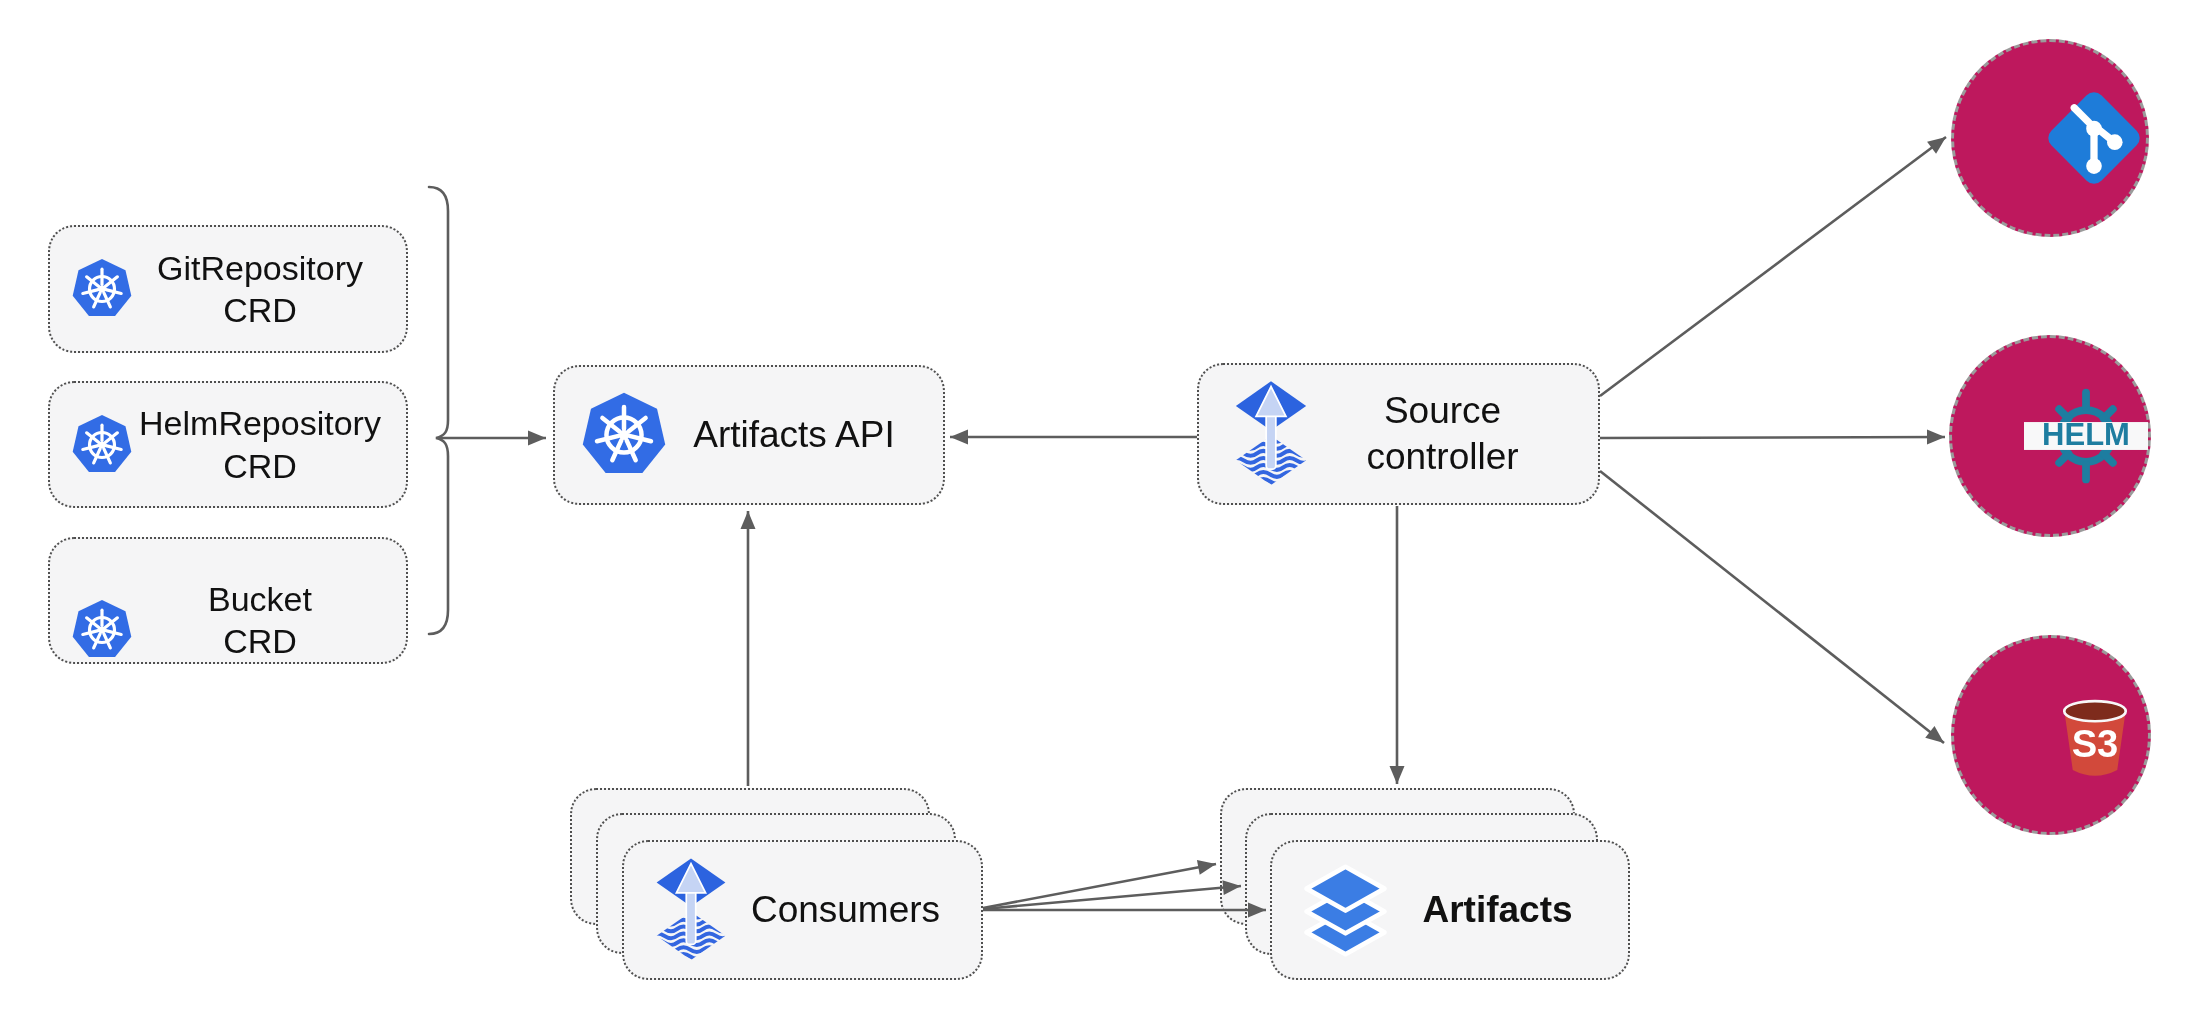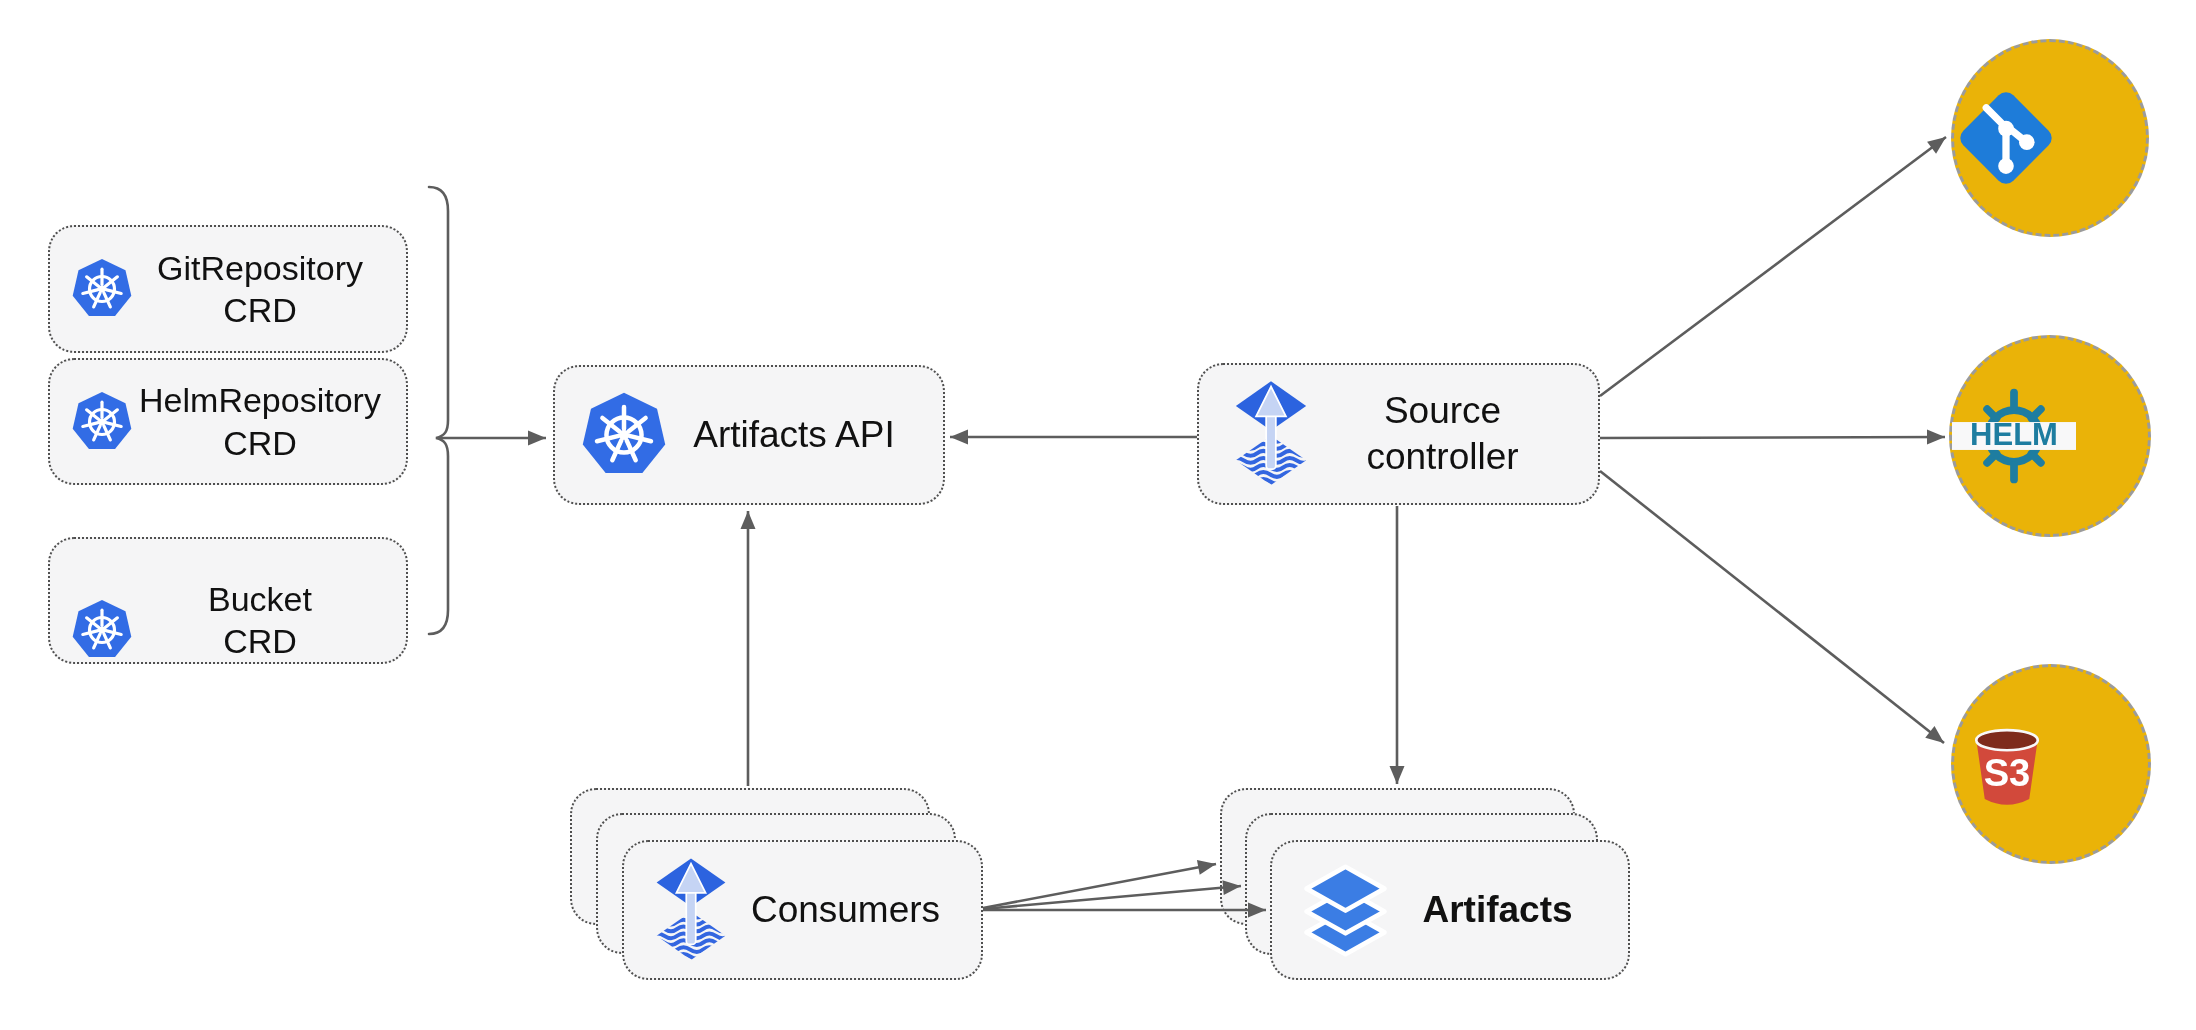--- a/index.html
+++ b/index.html
@@ -1,22 +1,22 @@
 <!DOCTYPE html>
 <html><head>
 <meta charset="utf-8">
 <style>
   html,body{margin:0;padding:0;background:#ffffff;}
   .canvas{position:relative;width:2196px;height:1030px;background:#ffffff;overflow:hidden;
           font-family:"Liberation Sans",sans-serif;}
   .connectors{position:absolute;left:0;top:0;width:2196px;height:1030px;z-index:5;pointer-events:none;}
   .node{position:absolute;box-sizing:border-box;background:#F5F5F6;border:2.4px dotted #4F4F4F;
         border-radius:26px;display:flex;align-items:center;}
-  .circle-node{position:absolute;box-sizing:border-box;background:#eab308;border:3px dashed #9B9B9B;
-        border-radius:50%;display:flex;align-items:center;justify-content:flex-start;}
+  .circle-node{position:absolute;box-sizing:border-box;background:#be185d;border:3px dashed #9B9B9B;
+        border-radius:50%;display:flex;align-items:center;justify-content:flex-end;}
   .label{flex:1;text-align:center;color:#111111;font-size:37px;line-height:1.24;}
   .label.small{font-size:34px;}
   .icon{flex:none;display:block;}
   .z1{z-index:1}.z2{z-index:2}.z3{z-index:3}
 </style>
 </head>
 <body>
 
 <div class="canvas">
 
@@ -55,21 +55,21 @@
         <line x1="26" y1="31" x2="45" y2="46"></line>
       </g>
       <circle cx="50" cy="50" r="5.5" fill="#fff"></circle>
     </svg>
     <div class="label small">
       <div>GitRepository</div>
       <div>CRD</div>
     </div>
   </div>
 
-  <div class="node" style="left:48px;top:358px;width:360px;height:127px;padding:0 20px;">
+  <div class="node" style="left:48px;top:381px;width:360px;height:127px;padding:0 20px;">
     <svg class="icon" width="64" height="64" viewBox="0 0 100 100">
       <polygon points="50,3 86.7,20.7 95.8,60.5 70.4,92.3 29.6,92.3 4.2,60.5 13.3,20.7" fill="#326CE5"></polygon>
       <g stroke="#fff" stroke-width="5" stroke-linecap="round" fill="none">
         <circle cx="50" cy="50" r="19.5"></circle>
         <line x1="50" y1="19" x2="50" y2="43"></line>
           <line x1="74" y1="31" x2="55" y2="46"></line>
         <line x1="80" y1="57" x2="56" y2="51"></line>
           <line x1="63" y1="78" x2="53" y2="56"></line>
         <line x1="37" y1="78" x2="47" y2="56"></line>
           <line x1="20" y1="57" x2="44" y2="51"></line>
@@ -209,21 +209,21 @@
         <line x1="34" y1="24" x2="43" y2="33"></line>
         <line x1="86" y1="24" x2="77" y2="33"></line>
         <line x1="34" y1="76" x2="43" y2="67"></line>
         <line x1="86" y1="76" x2="77" y2="67"></line>
       </g>
       <rect x="0" y="36.5" width="120" height="27" fill="#F8F8F9"></rect>
       <text x="60" y="59" text-anchor="middle" font-size="30" font-weight="bold" fill="#1E7DA0" font-family="Liberation Sans, sans-serif">HELM</text>
     </svg>
   </div>
 
-  <div class="circle-node" style="left:1951px;top:664px;width:200px;height:200px;">
+  <div class="circle-node" style="left:1951px;top:635px;width:200px;height:200px;">
     <svg width="106" height="106" viewBox="0 0 100 100">
       <path d="M21,27 L29,83 Q50,94 71,83 L79,27 Q50,38 21,27 Z" fill="#D2493B"></path>
       <ellipse cx="50" cy="27.5" rx="29" ry="9.5" fill="#7E2B1C" stroke="#F8F8F9" stroke-width="2.5"></ellipse>
       <text x="50" y="71" text-anchor="middle" font-size="36" font-weight="bold" fill="#ffffff" font-family="Liberation Sans, sans-serif">S3</text>
     </svg>
   </div>
 
 </div>
 
 </body></html>

